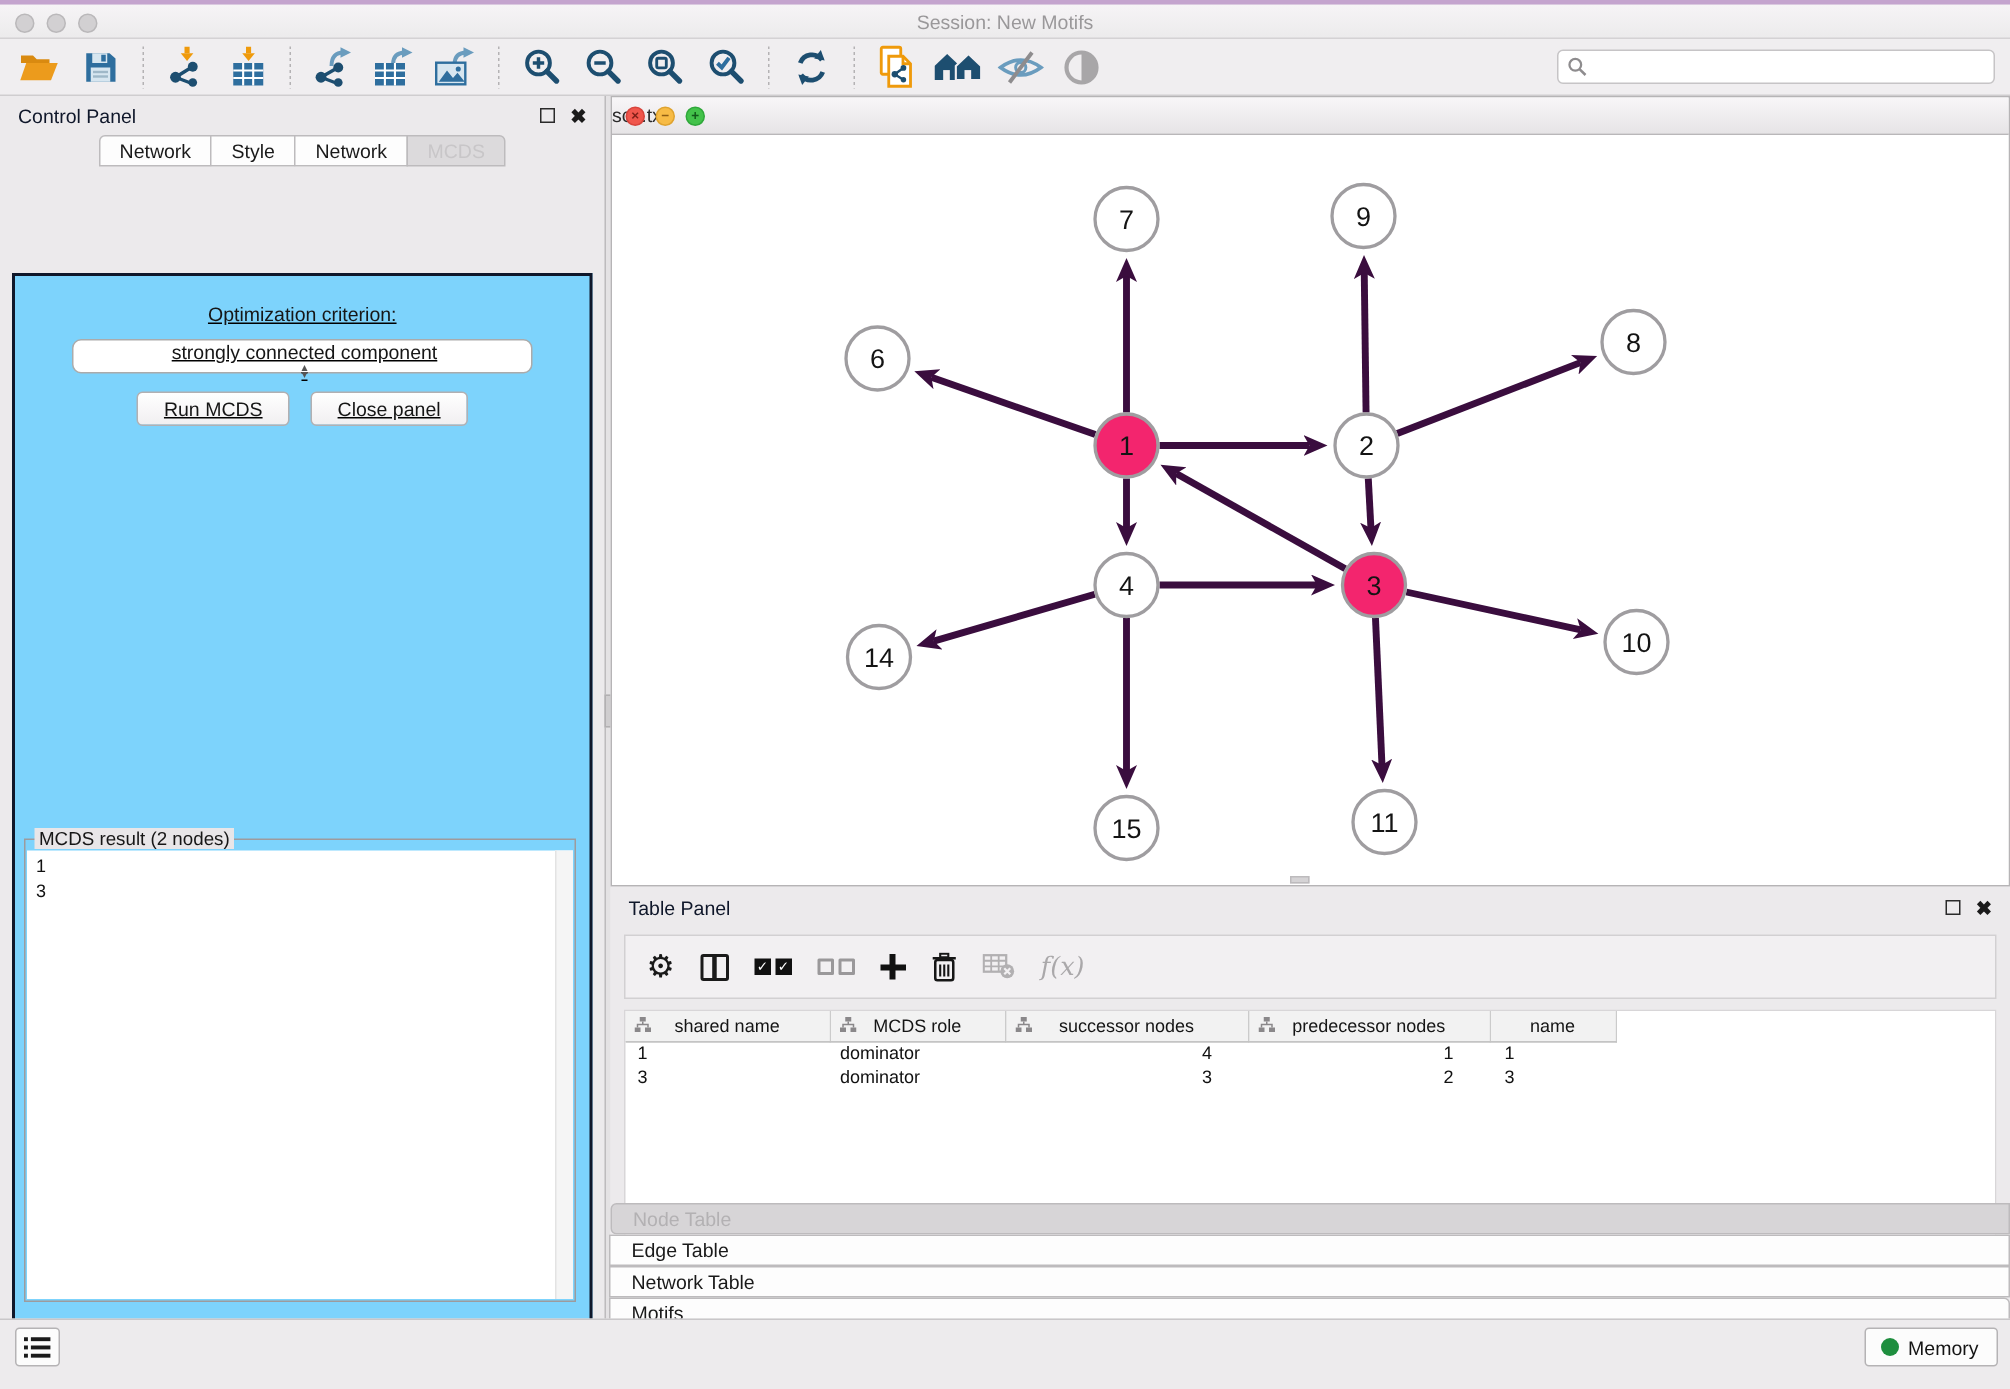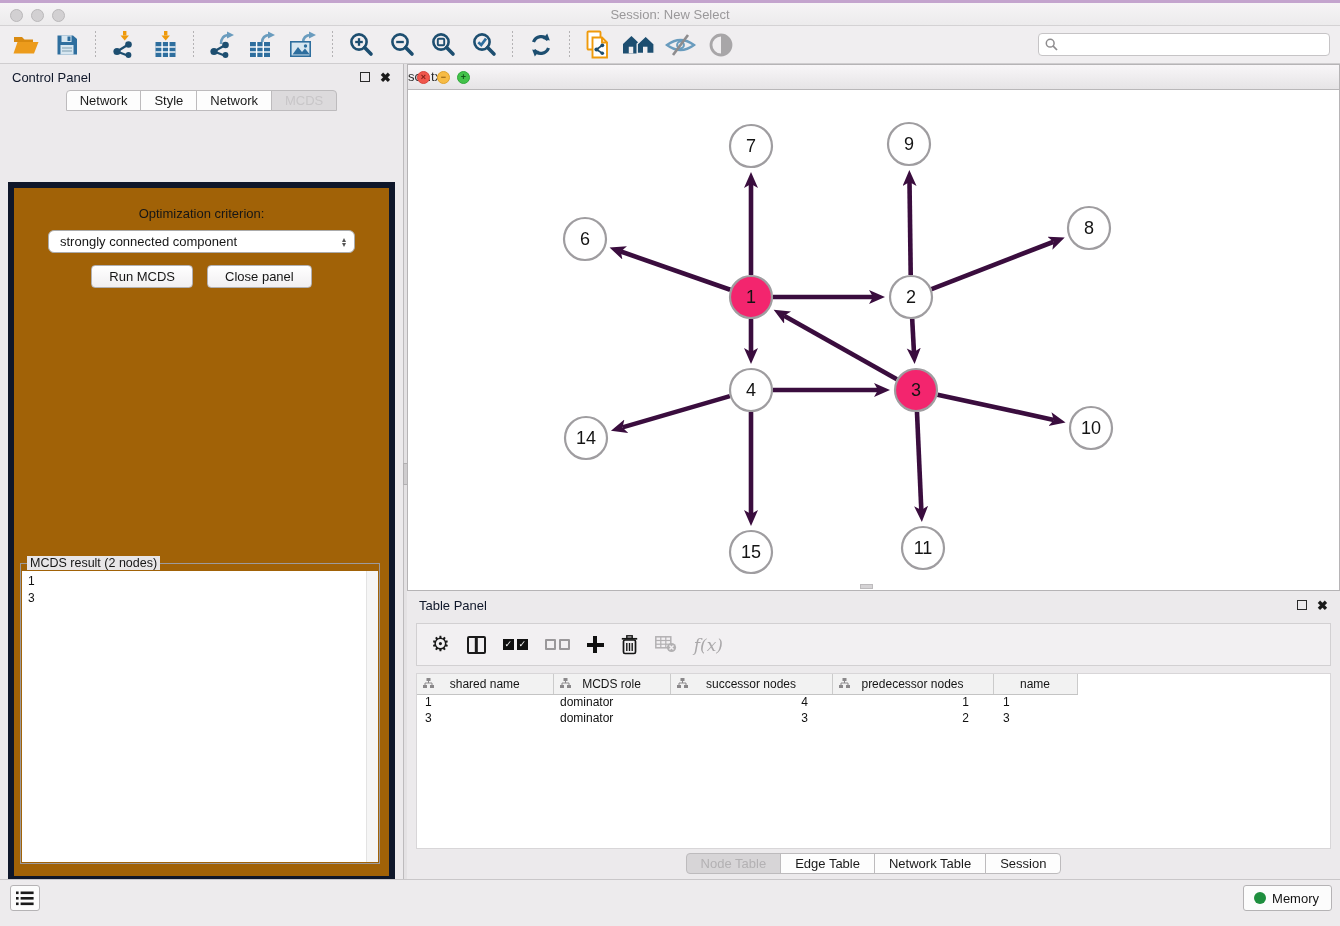--- a/index.html
+++ b/index.html
@@ -35,25 +35,25 @@
   .panel-head .spacer { flex:1; }
   .float-icon { width:10px; height:10px; border:1.5px solid #2a2a2a; display:inline-block; margin-right:10px; }
   .close-icon { font-size:13px; color:#1a1a1a; font-weight:bold; line-height:1; }
   .cp-tabs { display:flex; justify-content:center; position:relative; z-index:2; margin-bottom:-1px; }
   .tab { height:21px; line-height:19px; padding:0 13px; font-size:13px; background:#fdfdfd;
     border:1px solid #bdbbbd; margin-left:-1px; color:#1a1a1a; cursor:pointer; }
   .tab:first-child { border-radius:4px 0 0 0; margin-left:0; }
   .tab:last-child { border-radius:0 4px 0 0; }
   .tab.selected { background:#dcdadc; color:#c8c6c8; }
   .cp-content { position:absolute; left:8px; right:8px; top:118px; bottom:8px;
-    background:#a16207; border:6px solid #0f172a; }
+    background:#7dd3fc; border:2px solid #0f172a;text-decoration:underline; }
   .opt-label { text-align:center; font-size:13px; color:#161616; margin-top:18px; }
   .criterion-select { width:307px; height:23px; margin:9px auto 0; background:#fff;
     border:1px solid #ababab; border-radius:6px; display:flex; align-items:center;
-    padding:0 8px 0 11px; font-size:13px; color:#161616; cursor:pointer; }
+    padding:0 8px 0 11px; font-size:13px; color:#161616; cursor:pointer;flex-direction:column; }
   .criterion-select .spacer { flex:1; }
   .stepper { display:flex; flex-direction:column; align-items:center; color:#555; }
   .stepper span { font-size:8px; line-height:5px; }
   .btn-row { display:flex; justify-content:center; gap:14px; margin-top:12px; }
   .push-btn { height:23px; padding:0 17px; font-size:13px; color:#161616;
     background:linear-gradient(#ffffff,#f1eff1); border:1px solid #b2b0b2; border-radius:4px;
     font-family:"Liberation Sans", sans-serif; cursor:pointer; }
   .result-box { position:absolute; left:6px; right:9px; top:375px; bottom:12px;
     border:1px solid #9d9b9d; margin:0 0; padding:0; }
   .result-legend { position:absolute; top:-8px; left:6px; background:#e8e6e8; padding:0 3px;
@@ -113,21 +113,21 @@
   table.node-table th { height:20px; background:#f2f2f2; border-right:1px solid #cbcbcb;
     border-bottom:1px solid #c4c4c4; font-weight:normal; color:#151515; position:relative; }
   table.node-table th.filler { background:#fff; border-right:none; border-bottom:none; }
   table.node-table th .hicon { position:absolute; left:6px; top:4px; }
   table.node-table td { height:16px; color:#111; white-space:nowrap; overflow:hidden; }
   td.a-l0 { padding-left:8px; text-align:left; }
   td.a-l1 { padding-left:7px; text-align:left; }
   td.a-r { padding-right:24px; text-align:right; }
   td.a-n { padding-left:10px; text-align:left; }
 
-  .tp-tabs { position:absolute; bottom:16px; left:0; right:0; display:flex; justify-content:center; }
+  .tp-tabs { position:absolute; bottom:4px; left:0; right:0; display:flex; justify-content:center;flex-direction:column; }
   .tp-tab { height:21px; line-height:19px; padding:0 14px; font-size:13px; background:#fdfdfd;
     border:1px solid #bdbbbd; margin-left:-1px; color:#1a1a1a; cursor:pointer; }
   .tp-tab:first-child { border-radius:4px 0 0 4px; margin-left:0; }
   .tp-tab:last-child { border-radius:0 4px 4px 0; }
   .tp-tab.selected { background:#d7d5d7; color:#b3b1b3; }
 
   
   .statusbar { position:absolute; left:0; right:0; bottom:0; height:47px; background:#edebed;
     border-top:1px solid #c9c7c9; }
   .list-btn { position:absolute; left:10px; top:5px; width:30px; height:26px; background:#fcfcfc;
@@ -143,21 +143,21 @@
 <body>
 
 <div class="app">
 
   <div class="titlebar">
     <div class="traffic">
       <span class="tl"></span>
       <span class="tl"></span>
       <span class="tl"></span>
     </div>
-    <div class="title-text">Session: New Select</div>
+    <div class="title-text">Session: New Motifs</div>
   </div>
 
   <div class="toolbar">
     <button class="tbtn">
       <svg width="26" height="21" viewBox="0 0 26 21">
         <path d="M1 3h8l2.5 2.5H20V8H1z" fill="#d98a10"></path>
         <path d="M.5 19.5 4.5 8h21L21 19.5z" fill="#ec9b1c"></path>
       </svg>
     </button>
     <button class="tbtn">
@@ -588,21 +588,21 @@
               <td class="a-n">3</td>
               <td></td>
             </tr>
           </tbody>
       </table>
     </div>
     <div class="tp-tabs">
       <div class="tp-tab selected">Node Table</div>
       <div class="tp-tab">Edge Table</div>
       <div class="tp-tab">Network Table</div>
-      <div class="tp-tab">Session</div>
+      <div class="tp-tab">Motifs</div>
     </div>
   </div>
 
   <div class="statusbar">
     <button class="list-btn">
       <svg width="18" height="15" viewBox="0 0 18 15">
         <g fill="#1a1a1a">
           <rect x="0" y="0.5" width="2.6" height="2.6"></rect>
             <rect x="4.6" y="0.5" width="13" height="2.6"></rect>
           <rect x="0" y="6" width="2.6" height="2.6"></rect>

